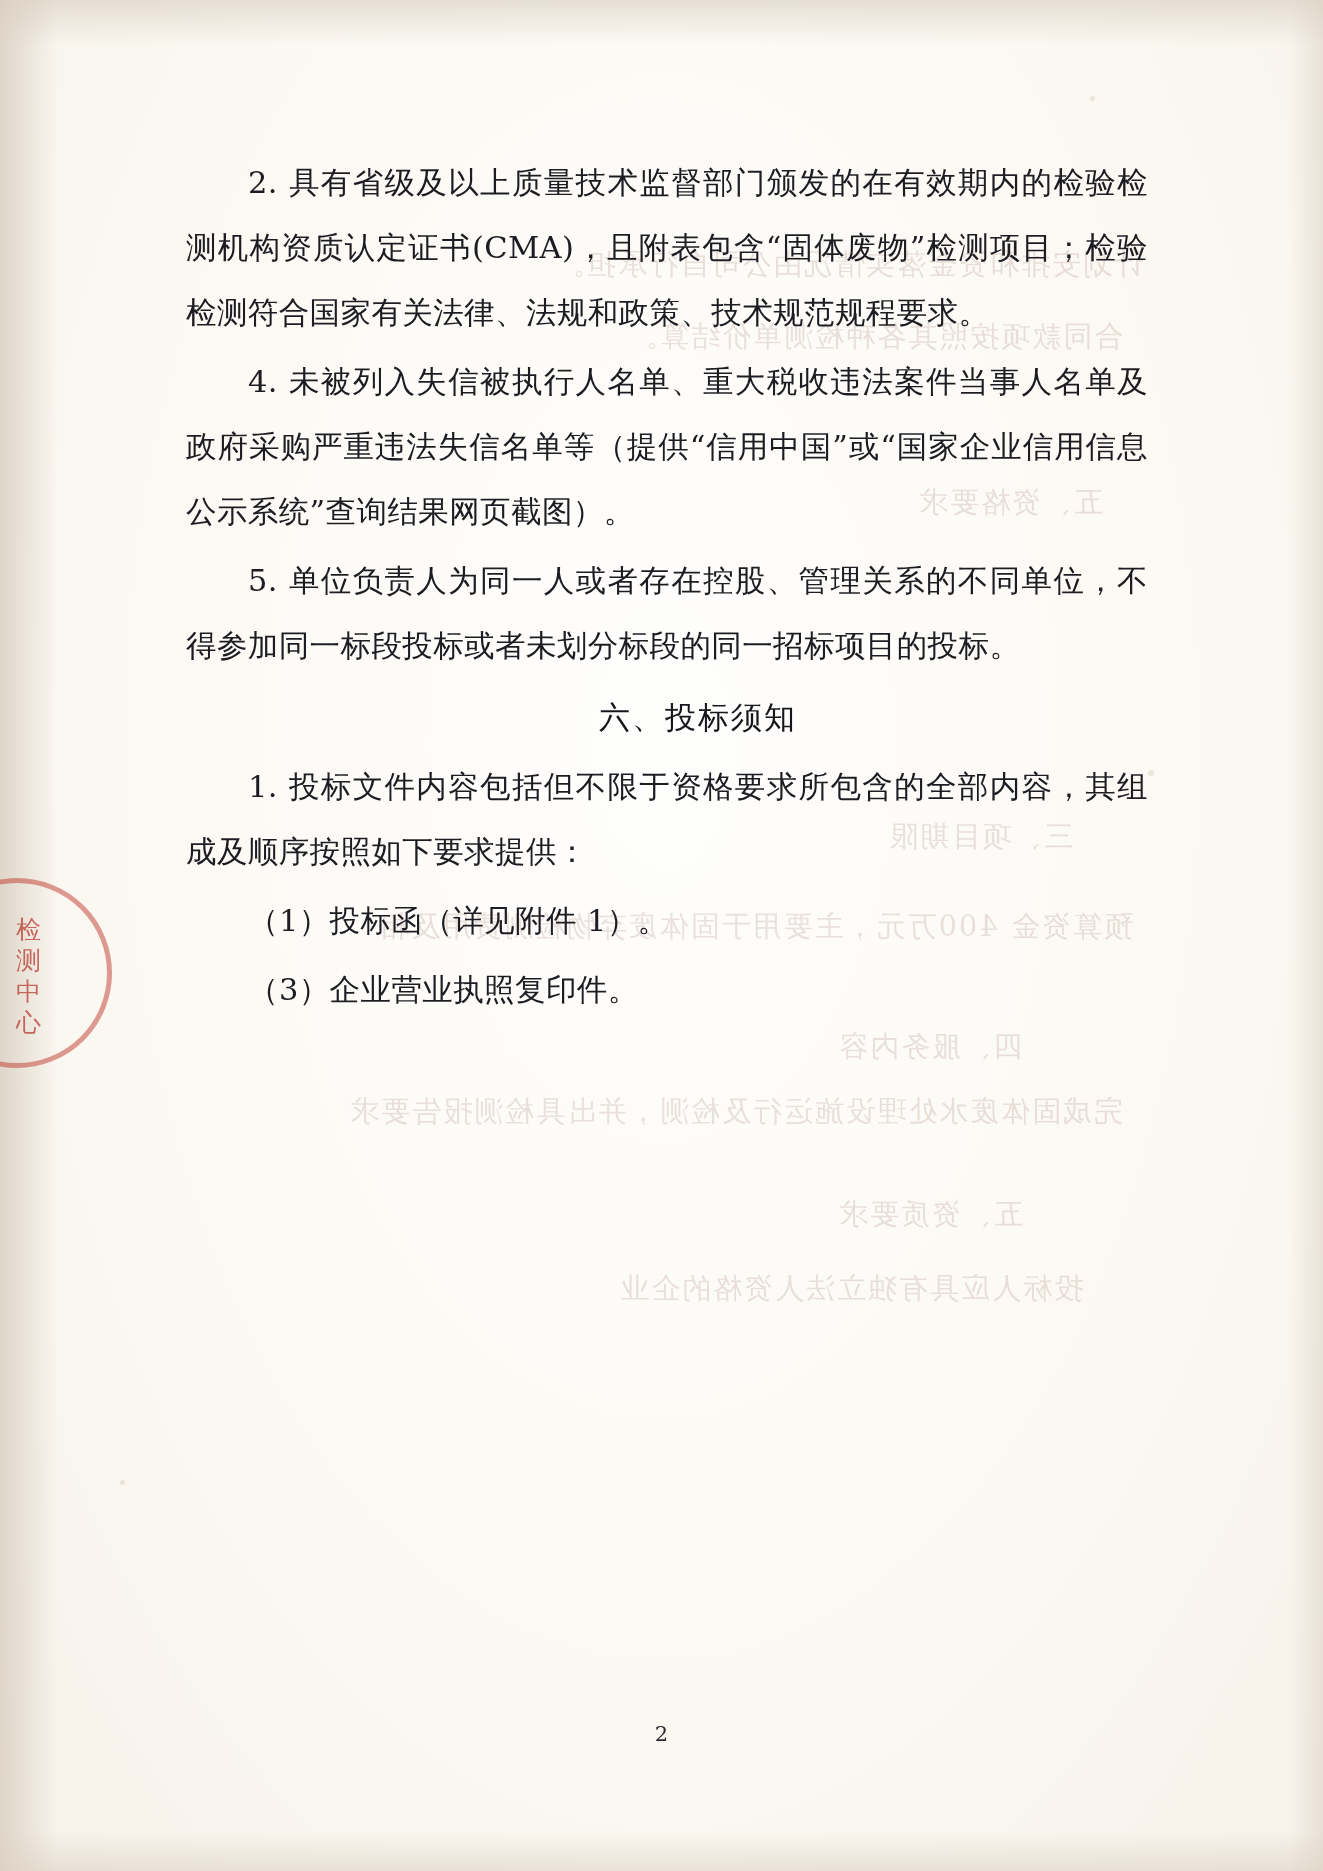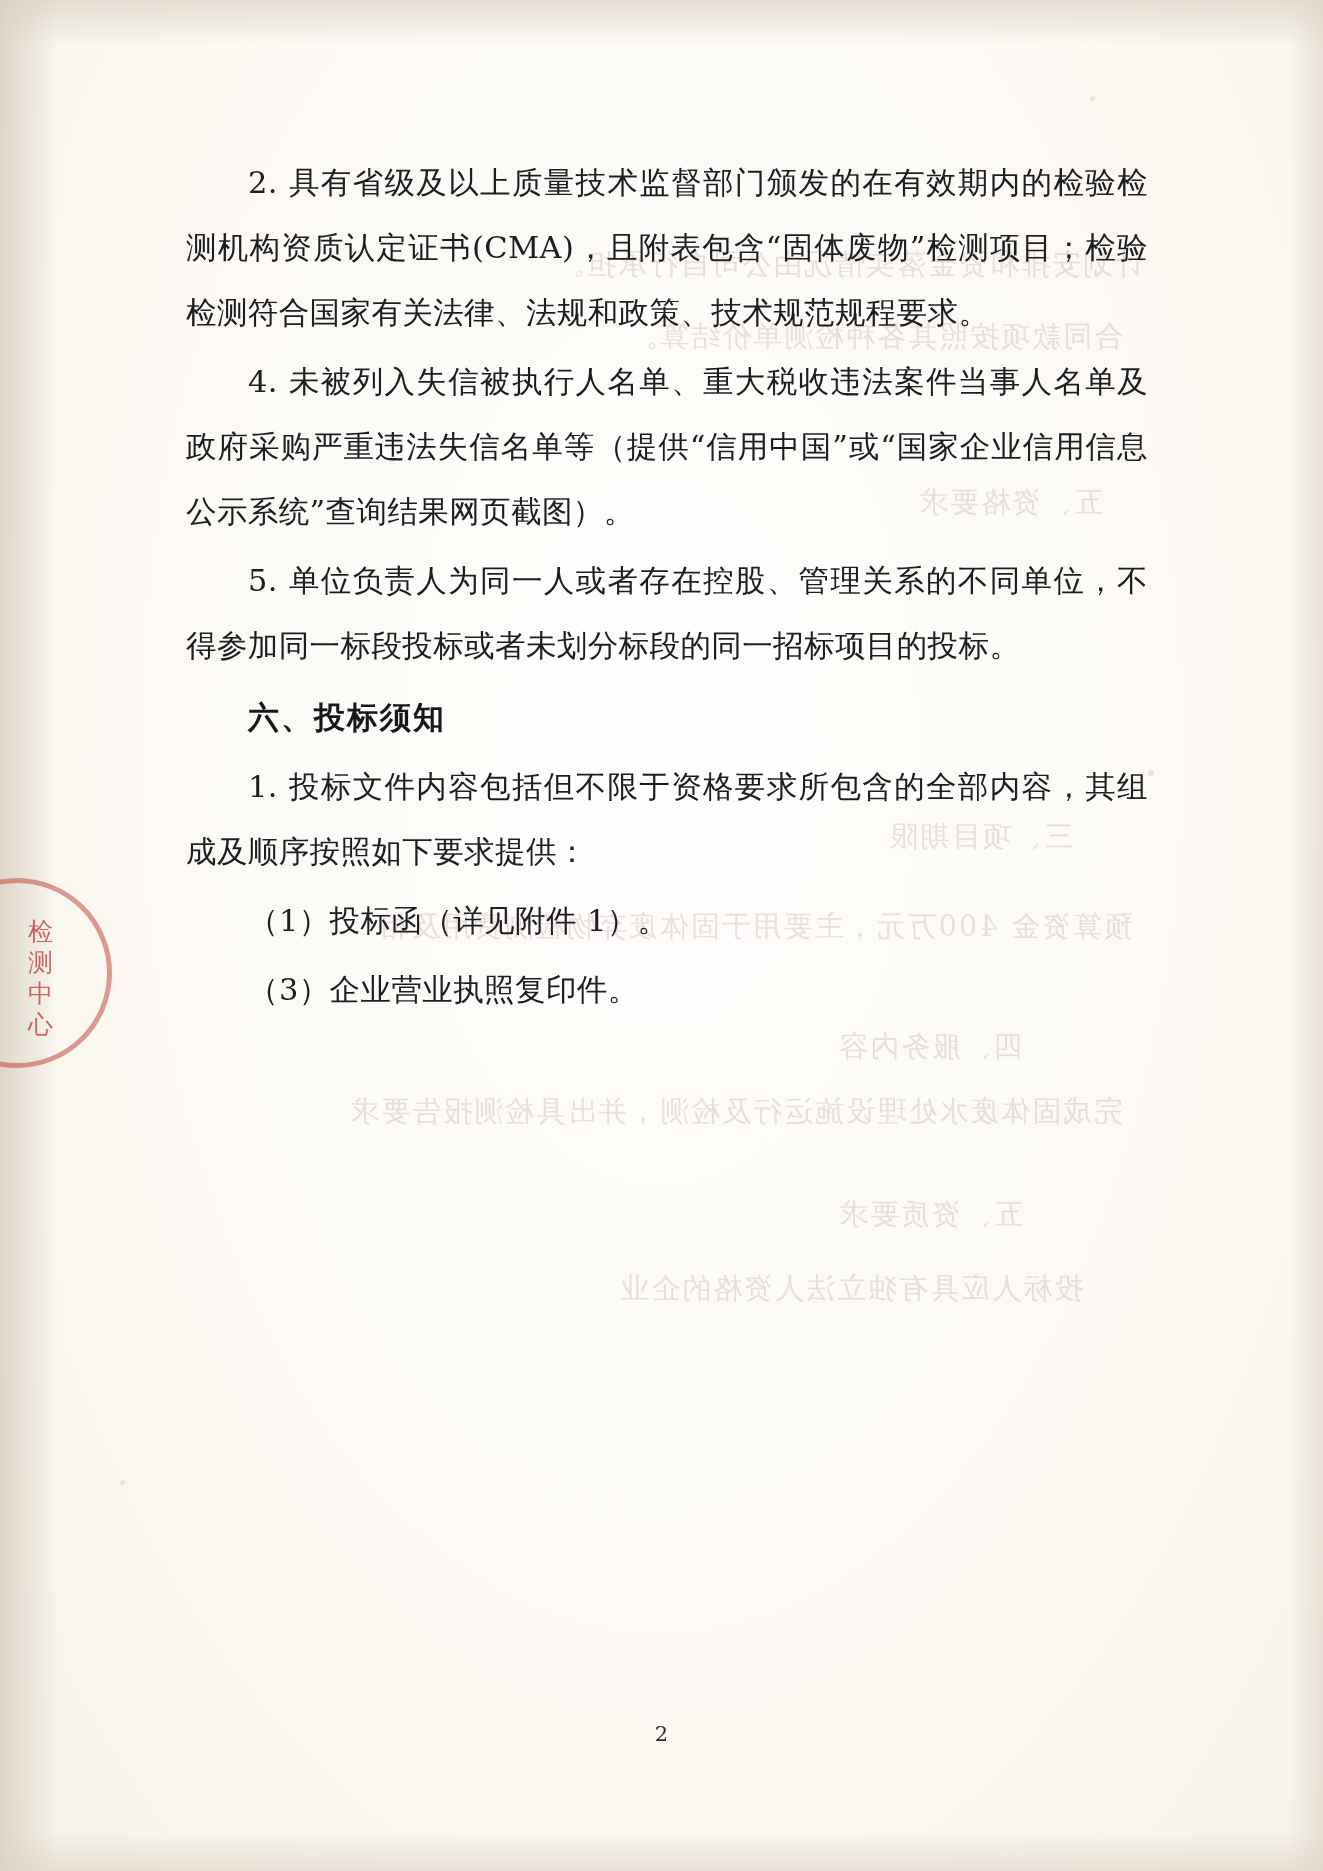--- a/index.html
+++ b/index.html
@@ -84,24 +84,25 @@
     letter-spacing: 0.4px;
     font-family: "DejaVu Serif", serif;
   }
   p.indent {
     text-indent: 62px;
   }
   p.heading {
     margin: 6px 0 4px 0;
     font-size: 31px;
     line-height: 66px;
-    font-weight: bold;
+    font-weight: normal;
     text-indent: 62px;
     color: #16161c;
     letter-spacing: 2px;
+    text-align: center;
   }
   .pagenum {
     position: absolute;
     left: 0;
     right: 0;
     top: 1722px;
     text-align: center;
     font-size: 21px;
     color: #2a2a30;
     font-family: "DejaVu Serif", serif;
@@ -114,29 +115,29 @@
     top: 878px;
     width: 180px;
     height: 180px;
     border: 5px solid #c0392b;
     border-radius: 50%;
     opacity: 0.5;
     pointer-events: none;
   }
   .seal-text {
     position: absolute;
-    left: 18px;
+    left: 6px;
     top: 916px;
     width: 46px;
     color: #b5362a;
     opacity: 0.72;
     font-size: 25px;
     line-height: 31px;
     text-align: center;
-    font-family: Liberation Sans, sans-serif;
+    font-family: Liberation Mono, monospace;
     pointer-events: none;
     letter-spacing: 1px;
   }
   .speck {
     position: absolute;
     background: #d9cfc0;
     border-radius: 50%;
     opacity: 0.5;
     pointer-events: none;
   }

